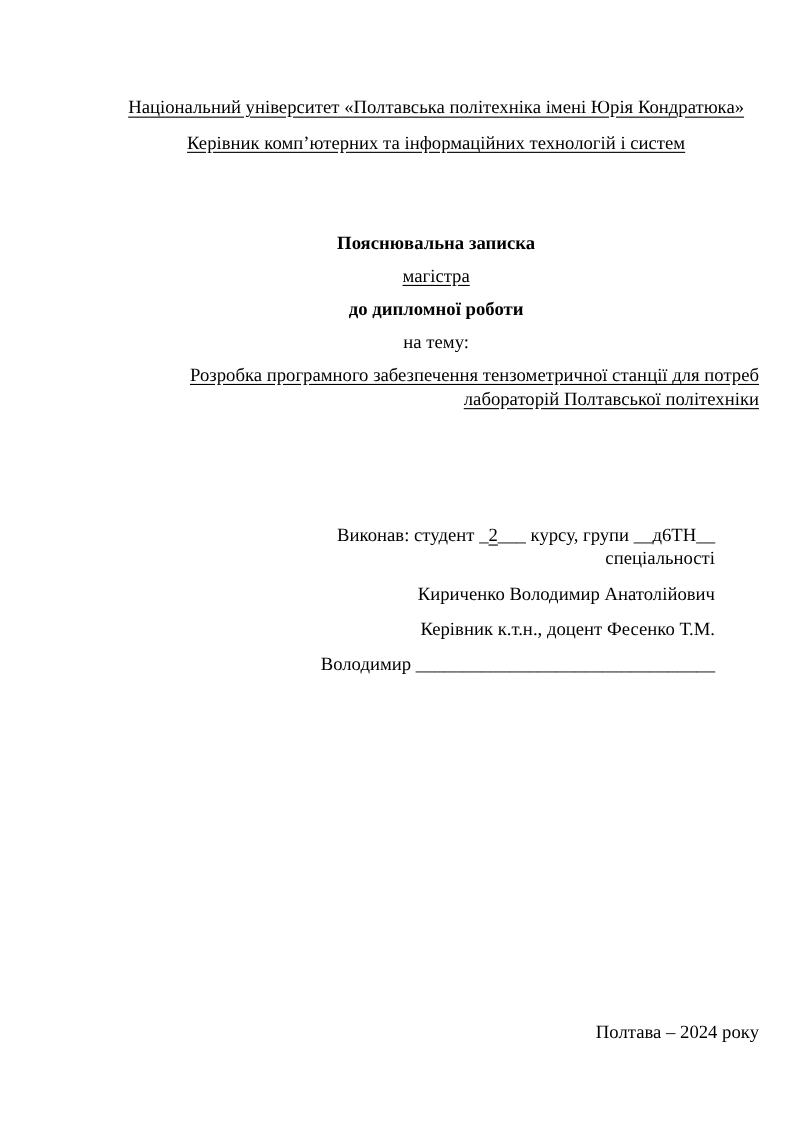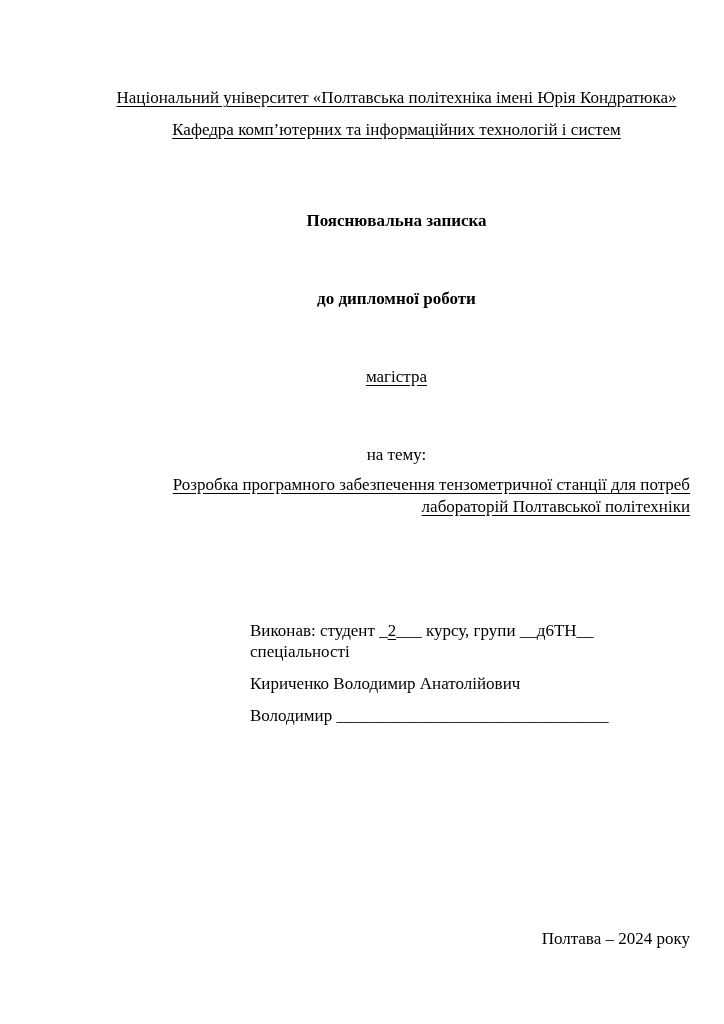--- a/index.html
+++ b/index.html
@@ -34,72 +34,74 @@
   .header {
     padding-top: 66px;
     text-align: center;
   }
   .hline { line-height: 32px; }
 
   .title-block {
     margin-top: 60px;
     text-align: center;
   }
-  .tline { line-height: 30px; margin-top: 48px; }
+  .tline { line-height: 30px; }
 
   .topic {
     margin-top: 4px;
     text-align: right;
     line-height: 22px;
   }
 
   .executor {
     margin-top: 102px;
     margin-left: 147px;
     width: 400px;
   }
   .executor p {
     margin: 0 0 11px 0;
     line-height: 21px;
+    text-align: right;
   }
 
   .footer {
     position: absolute;
     top: 912px;
     left: 0;
     width: 100%;
     text-align: right;
     line-height: 22px;
   }
 </style>
 </head>
 <body>
 
 <div class="page">
   <div class="content">
 
     <div class="header">
       <div class="hline"><span class="u">Національний університет «Полтавська політехніка імені Юрія Кондратюка»</span></div>
-      <div class="hline"><span class="u">Кафедра комп’ютерних та інформаційних технологій і систем</span></div>
+      <div class="hline"><span class="u">Керівник комп’ютерних та інформаційних технологій і систем</span></div>
     </div>
 
     <div class="title-block">
       <div class="tline bold">Пояснювальна записка</div>
+      <div class="tline"><span class="u">магістра</span></div>
       <div class="tline bold">до дипломної роботи</div>
-      <div class="tline"><span class="u">магістра</span></div>
       <div class="tline">на тему:</div>
     </div>
 
     <div class="topic">
       <span class="u">Розробка програмного забезпечення тензометричної станції для потреб лабораторій Полтавської політехніки</span>
     </div>
 
     <div class="executor">
       <p><span>Виконав: студент </span><span>_</span><span class="u">2</span><span>___</span><span> курсу, групи </span><span>__</span><span>д6ТН</span><span>__</span><span> спеціальності</span></p>
       <p>Кириченко Володимир Анатолійович</p>
+      <p>Керівник к.т.н., доцент Фесенко Т.М.</p>
       <p><span>Володимир </span><span>________________________________</span></p>
     </div>
 
     <div class="footer">
       <span>Полтава – 2024 року</span>
     </div>
 
   </div>
 </div>
 

